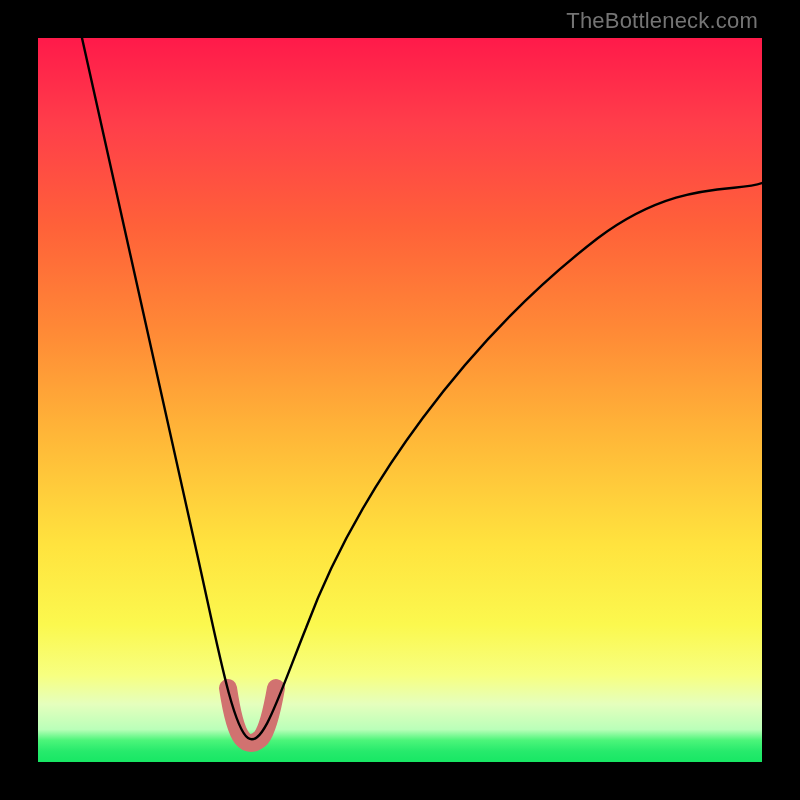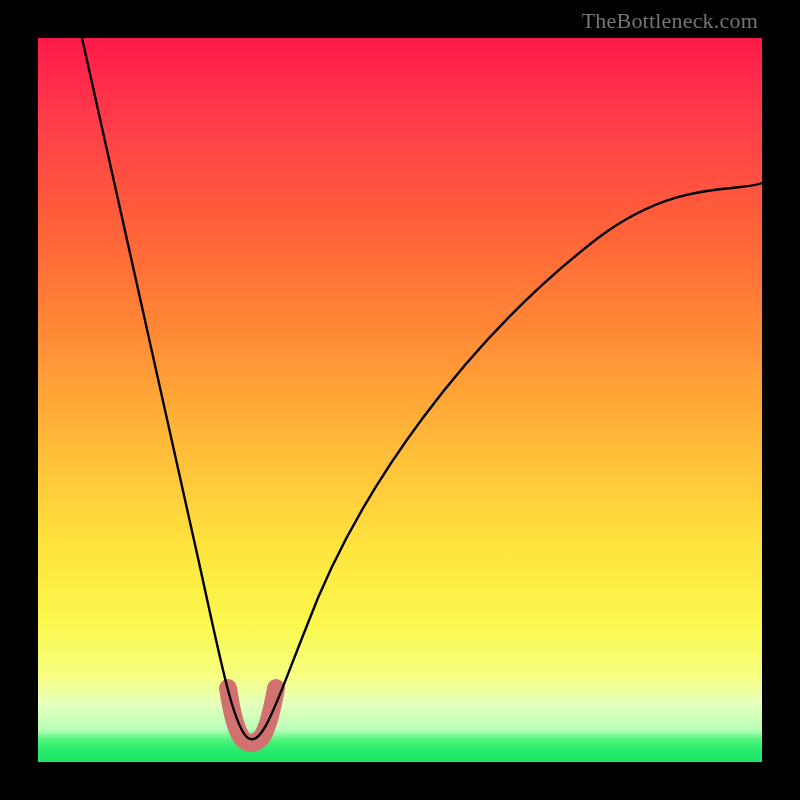--- a/index.html
+++ b/index.html
@@ -35,21 +35,21 @@
       #baffb9 95.5%,
       #4cf57a 97%,
       #27ea6c 98.5%,
       #17e764 100%
     );
   }
   .credit {
     position: absolute;
     top: 8px;
     right: 42px;
-    font-family: Liberation Serif, serif;
+    font-family: Liberation Sans, sans-serif;
     font-size: 22px;
     color: #747474;
     letter-spacing: 0.2px;
   }
   svg.curve {
     position: absolute;
     left: 0;
     top: 0;
     width: 724px;
     height: 724px;

